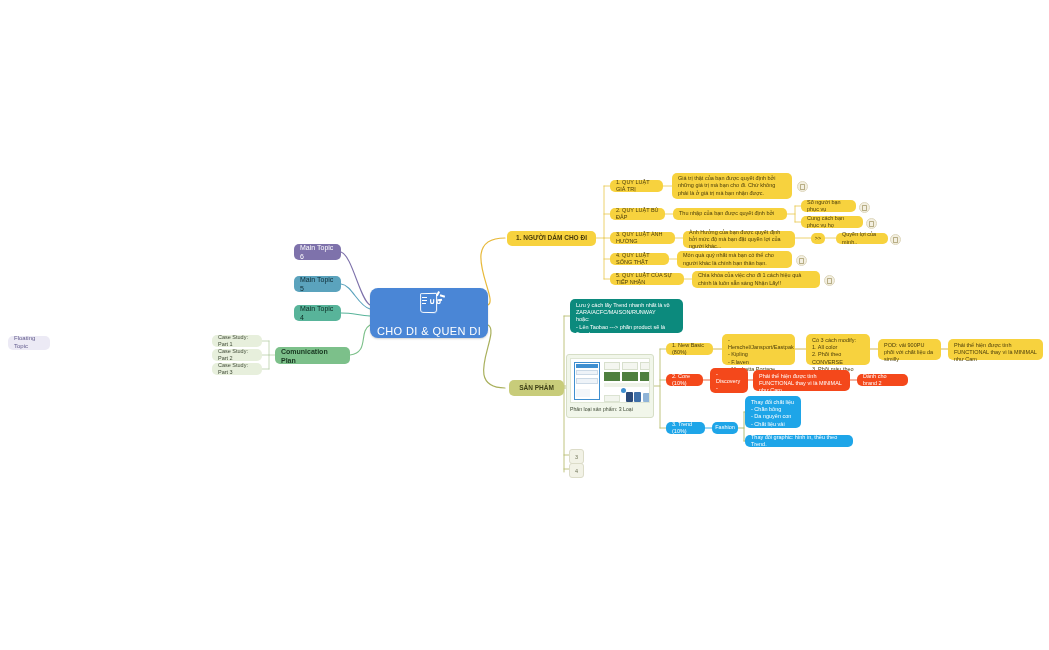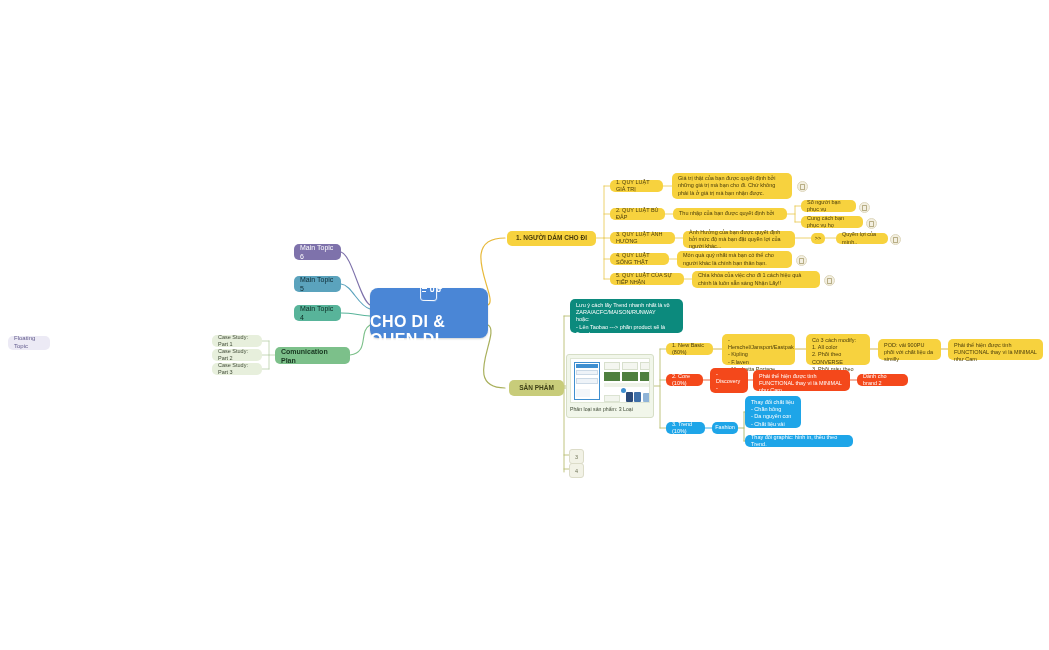--- a/index.html
+++ b/index.html
@@ -8,21 +8,21 @@
        -webkit-font-smoothing:antialiased;}
   #canvas{position:absolute;inset:0;}
   svg#wires{position:absolute;left:0;top:0;width:1049px;height:650px;pointer-events:none;}
   .node{position:absolute;box-sizing:border-box;border-radius:5px;
         display:flex;align-items:center;white-space:pre-line;}
   .node.center{border-radius:9px;}
   
   #center-node{left:370px;top:288px;width:118px;height:50px;background:#4a86d6;
      color:#ffffff;border-radius:8px;flex-direction:column;justify-content:center;
      box-shadow:0 1px 2px rgba(0,0,0,.18);}
-  #center-node .ctitle{font-size:16px;font-weight:bold;letter-spacing:.4px;margin-top:13px;}
+  #center-node .ctitle{font-size:11px;font-weight:normal;letter-spacing:.4px;margin-top:13px;}
   .cup{width:26px;height:22px;position:relative;}
   .cup .body{position:absolute;left:4px;top:3px;width:15px;height:18px;
       border:1.6px solid #fff;border-radius:1px 1px 3px 3px;
       transform:perspective(20px) rotateY(-2deg);}
   .cup .ln{position:absolute;background:#fff;}
   .cup .l1{left:6px;top:7px;width:5px;height:1.4px;}
   .cup .l2{left:6px;top:10px;width:5px;height:1.4px;}
   .cup .l3{left:6px;top:13px;width:4px;height:1.4px;}
   .cup .sp1{left:21px;top:1px;width:1.5px;height:5px;transform:rotate(28deg);}
   .cup .sp2{left:24px;top:5px;width:5px;height:1.5px;transform:rotate(16deg);}

